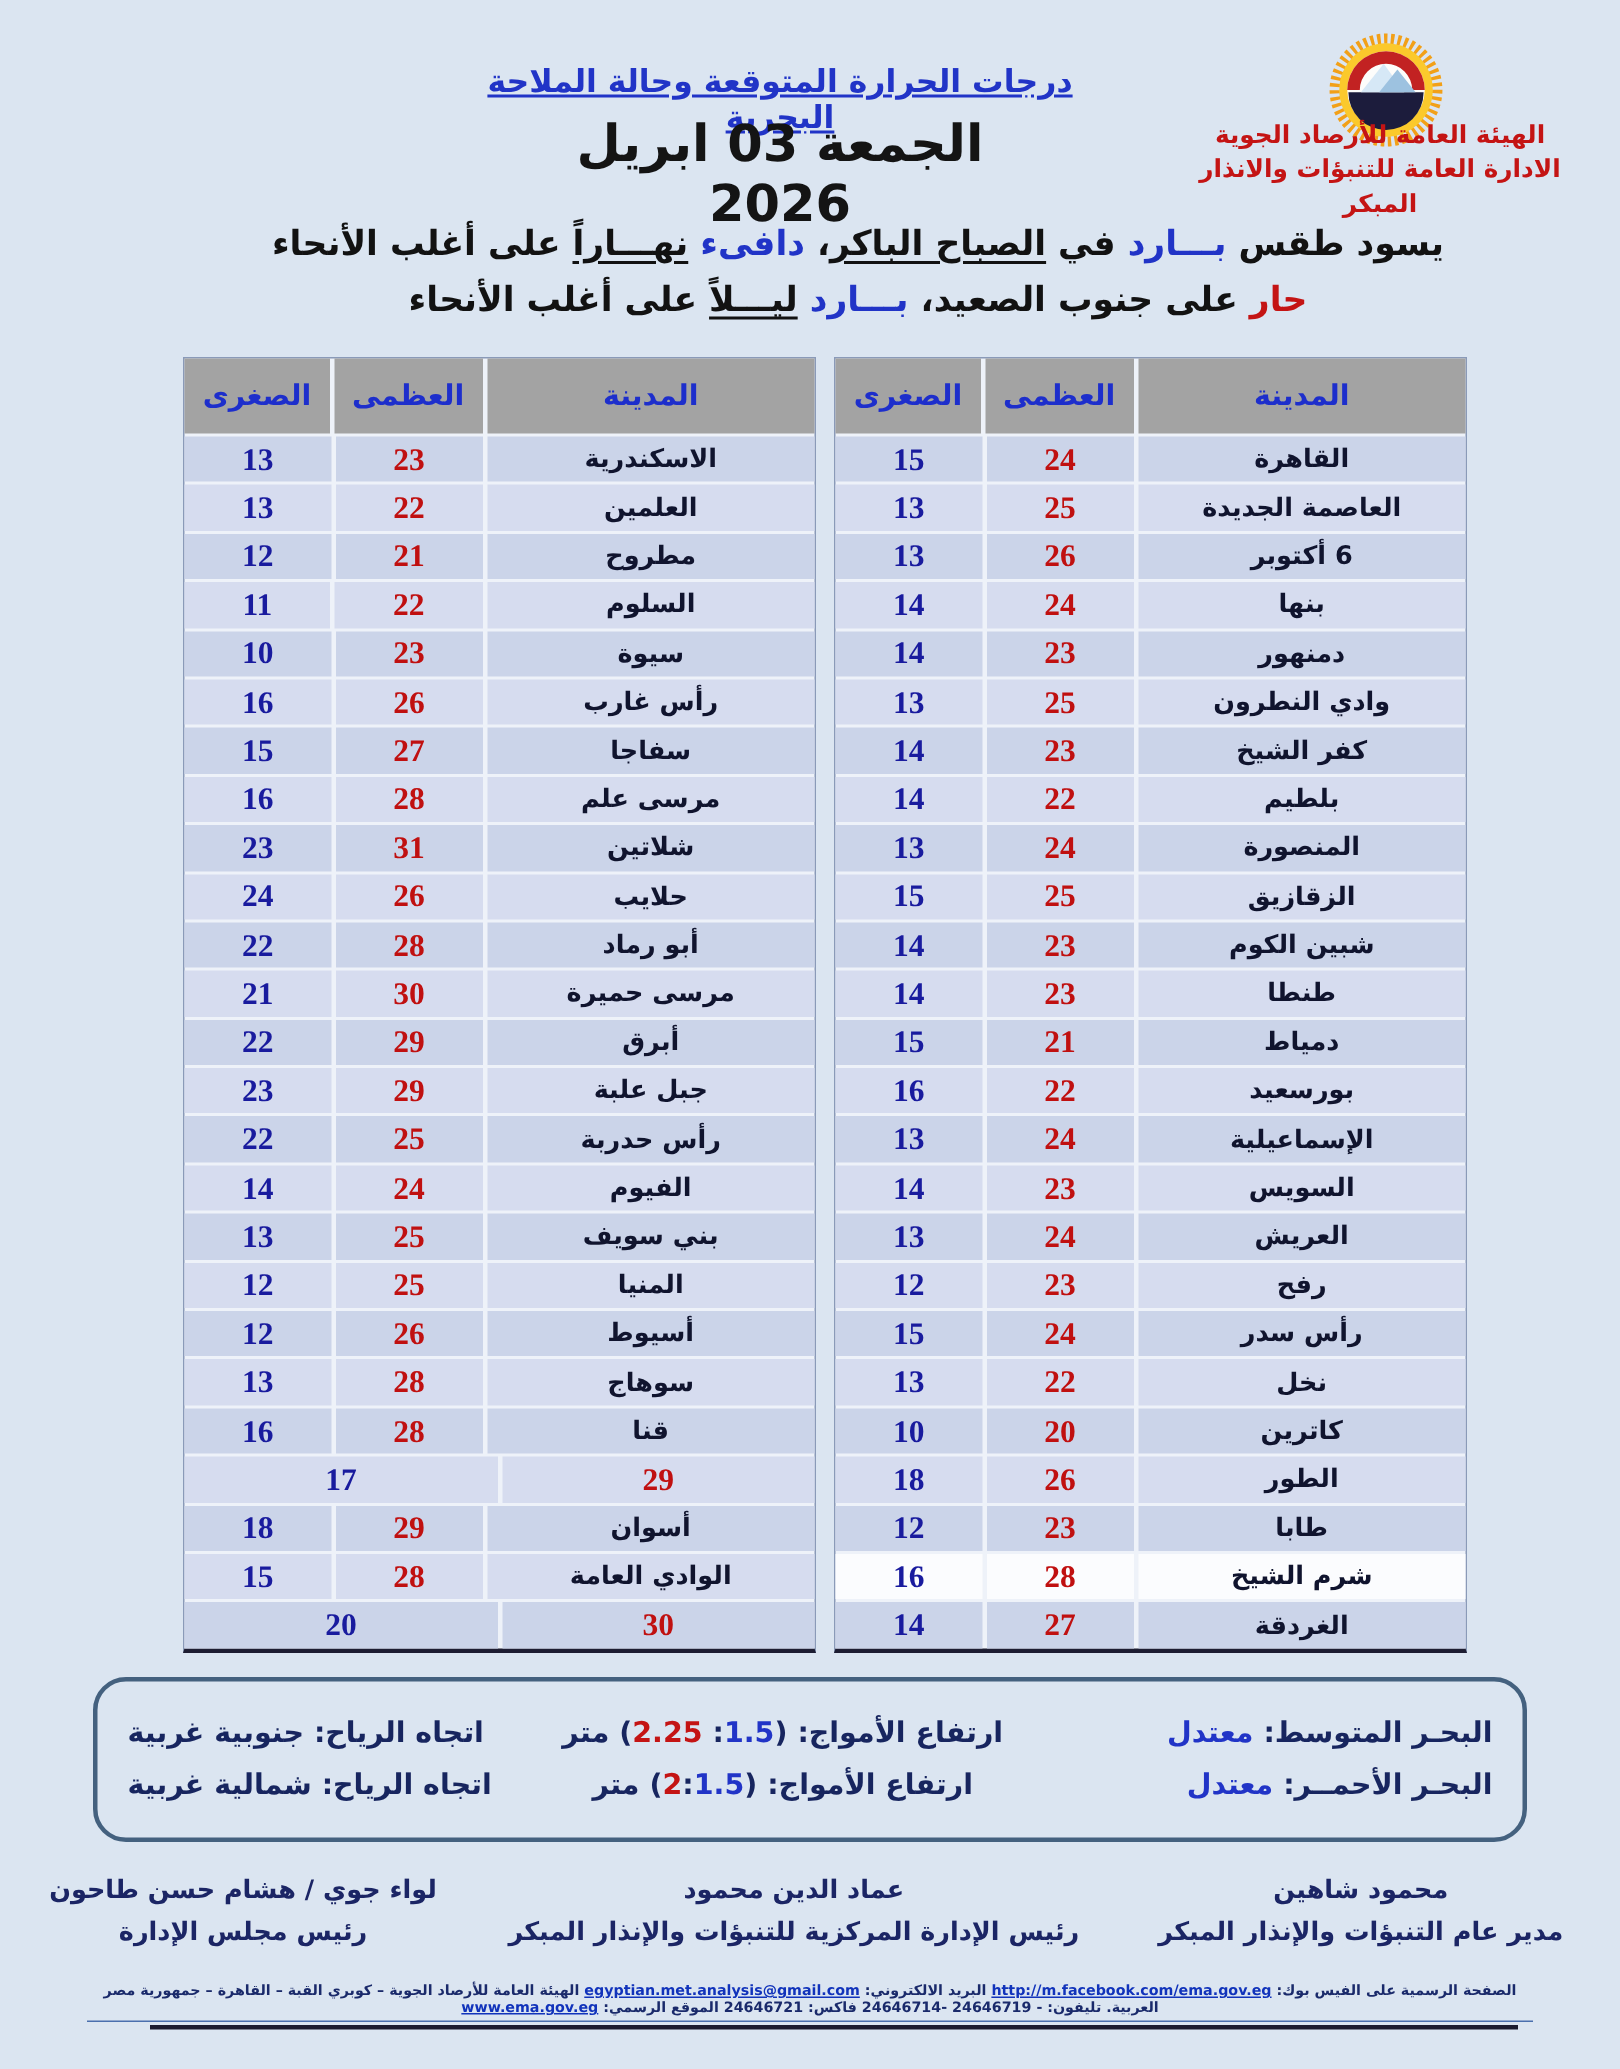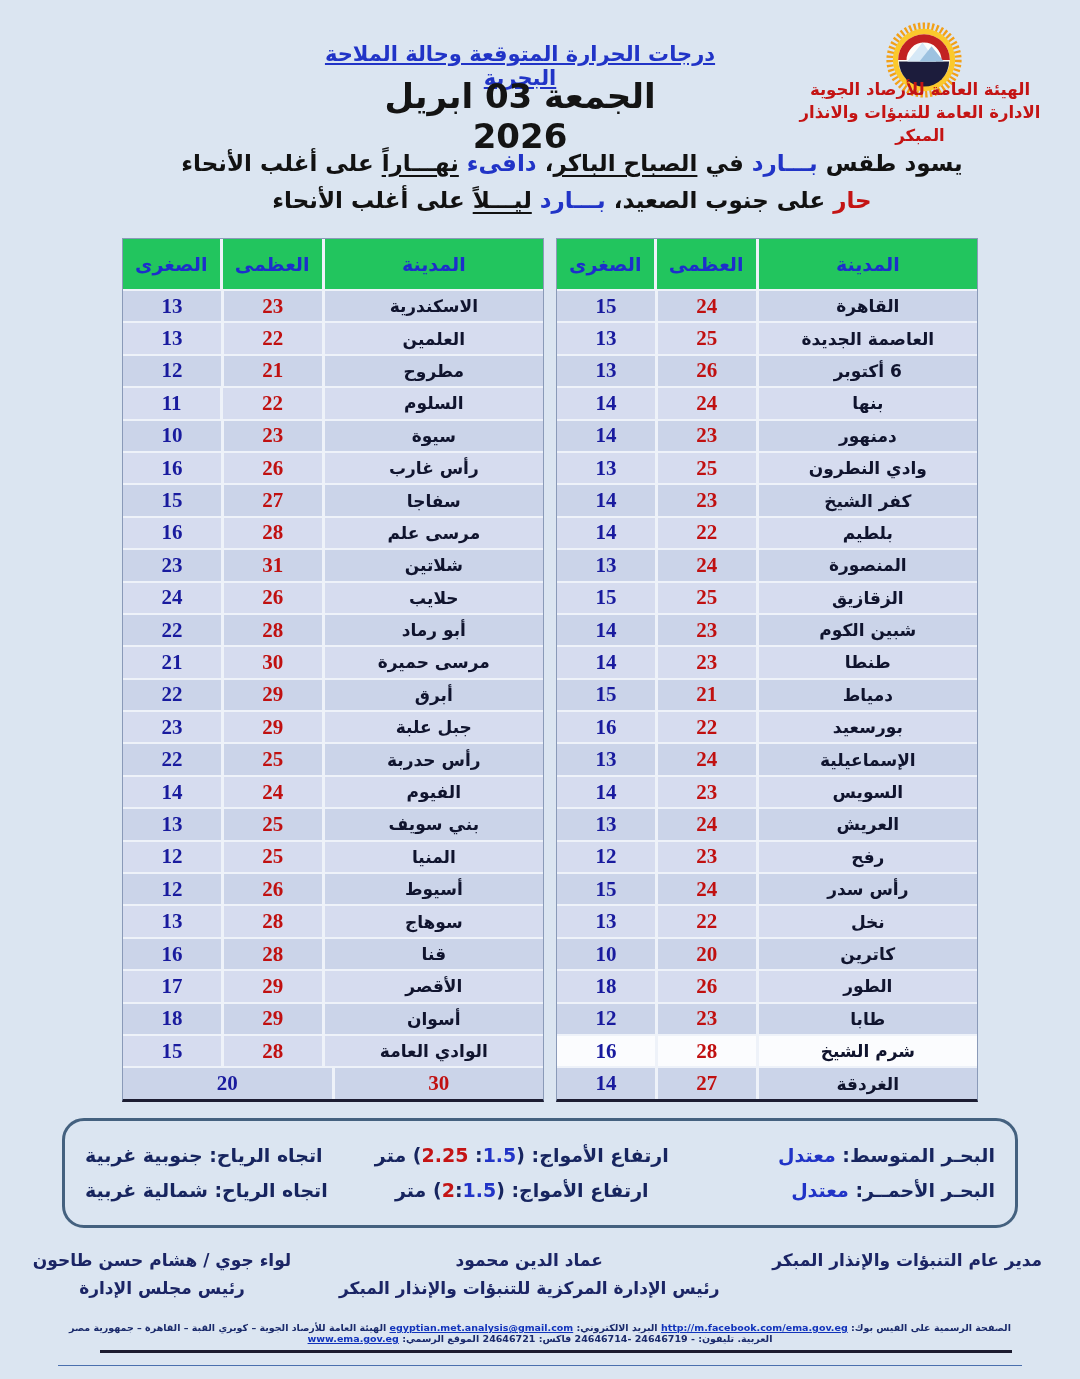--- a/index.html
+++ b/index.html
@@ -22,21 +22,21 @@
        font-size:23px;font-weight:700;color:#121212;line-height:37px;margin-left:32px;}
   .seg.k{color:#121212}.seg.b{color:#2134c7}.seg.r{color:#c41414}
   .seg.u{text-decoration:underline;text-underline-offset:4px;}
   
   .tbl{position:absolute;top:238px;width:422px;direction:rtl;
        background:#eef2f9;border:1px solid #8a9ab8;border-bottom:3px solid #1d1d32;
        box-sizing:border-box;}
   .tbl-right{left:556px}
   .tbl-left{left:122px}
   .thead{display:flex;gap:3px;height:50px;margin-bottom:2px;}
-  .th{background:#22c55e;display:flex;align-items:center;justify-content:center;
+  .th{background:#a3a3a3;display:flex;align-items:center;justify-content:center;
       color:#1d2ecc;font-size:19px;font-weight:700;}
   .th.city{flex:0 0 52%;}
   .th.num{flex:1 1 auto;}
   .trow{display:flex;gap:3px;height:30.4px;margin-bottom:2px;}
   .trow:last-child{margin-bottom:0}
   .td{display:flex;align-items:center;justify-content:center;background:#cbd4e9;}
   .trow.alt .td{background:#d6dcef;}
   .trow.hl .td{background:#fbfcfe;}
   .td.city{flex:0 0 52%;color:#10142e;font-size:17px;font-weight:700;}
   .td.num{flex:1 1 auto;font-family:"Liberation Serif","DejaVu Serif",serif;
@@ -56,21 +56,21 @@
   .m-num-b{color:#2134c7}
   .m-num-r{color:#c41414}
   .waves-line{direction:ltr;unicode-bidi:embed;display:block;}
   
   .sigs{position:absolute;top:1246px;left:0;width:100%;display:flex;direction:rtl;
        color:#1b2565;font-weight:700;font-size:17px;text-align:center;line-height:28px;}
   .sig-r{flex:0 0 32%}.sig-c{flex:0 0 38%}.sig-l{flex:0 0 30%}
   
   .contact{position:absolute;top:1322px;left:58px;width:964px;text-align:center;
       font-size:9.5px;font-weight:700;color:#1a2a6b;
-      border-bottom:1.5px solid #4a6fae;padding-bottom:21px;}
+      border-bottom:1.5px solid #4a6fae;padding-bottom:3px;}
   .contact a{color:#1133bb;text-decoration:underline;cursor:pointer;}
   .rule{position:absolute;top:1350px;left:100px;width:912px;height:3px;background:#1b1b2f;}
 </style>
 </head>
 <body>
 
 <div class="logo">
   <svg viewBox="0 0 100 100" width="88" height="76" aria-hidden="true">
     <circle cx="50" cy="50" r="45" fill="none" stroke="#f2a018" stroke-width="9" stroke-dasharray="3 3"></circle>
     <circle cx="50" cy="50" r="41" fill="#fbc92c"></circle>
@@ -334,21 +334,20 @@
         <div class="td city">سوهاج</div>
         <div class="td num max">28</div>
         <div class="td num min">13</div>
       </div>
       <div class="trow">
         <div class="td city">قنا</div>
         <div class="td num max">28</div>
         <div class="td num min">16</div>
       </div>
       <div class="trow alt">
-        <div class="td city">الأقصر</div>
         <div class="td num max">29</div>
         <div class="td num min">17</div>
       </div>
       <div class="trow">
         <div class="td city">أسوان</div>
         <div class="td num max">29</div>
         <div class="td num min">18</div>
       </div>
       <div class="trow alt">
         <div class="td city">الوادي العامة</div>
@@ -384,20 +383,21 @@
     </div>
     <div>
       <span>اتجاه الرياح:</span>
       <span>شمالية غربية</span>
     </div>
   </div>
 </div>
 
 <div class="sigs">
   <div class="sig-r">
+    <div>محمود شاهين</div>
     <div>مدير عام التنبؤات والإنذار المبكر</div>
   </div>
   <div class="sig-c">
     <div>عماد الدين محمود</div>
     <div>رئيس الإدارة المركزية للتنبؤات والإنذار المبكر</div>
   </div>
   <div class="sig-l">
     <div>لواء جوي / هشام حسن طاحون</div>
     <div>رئيس مجلس الإدارة</div>
   </div>

